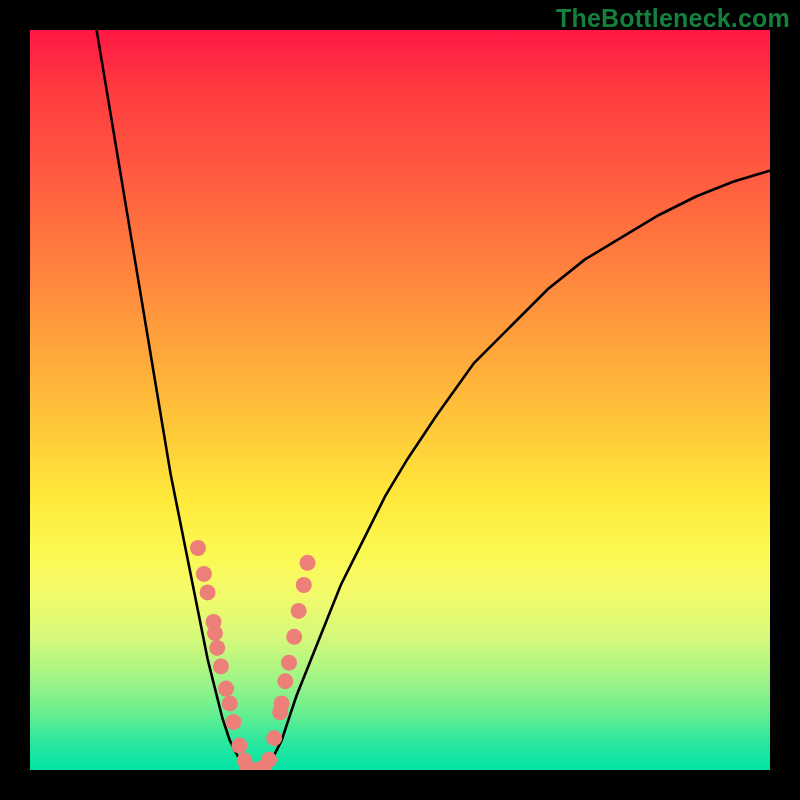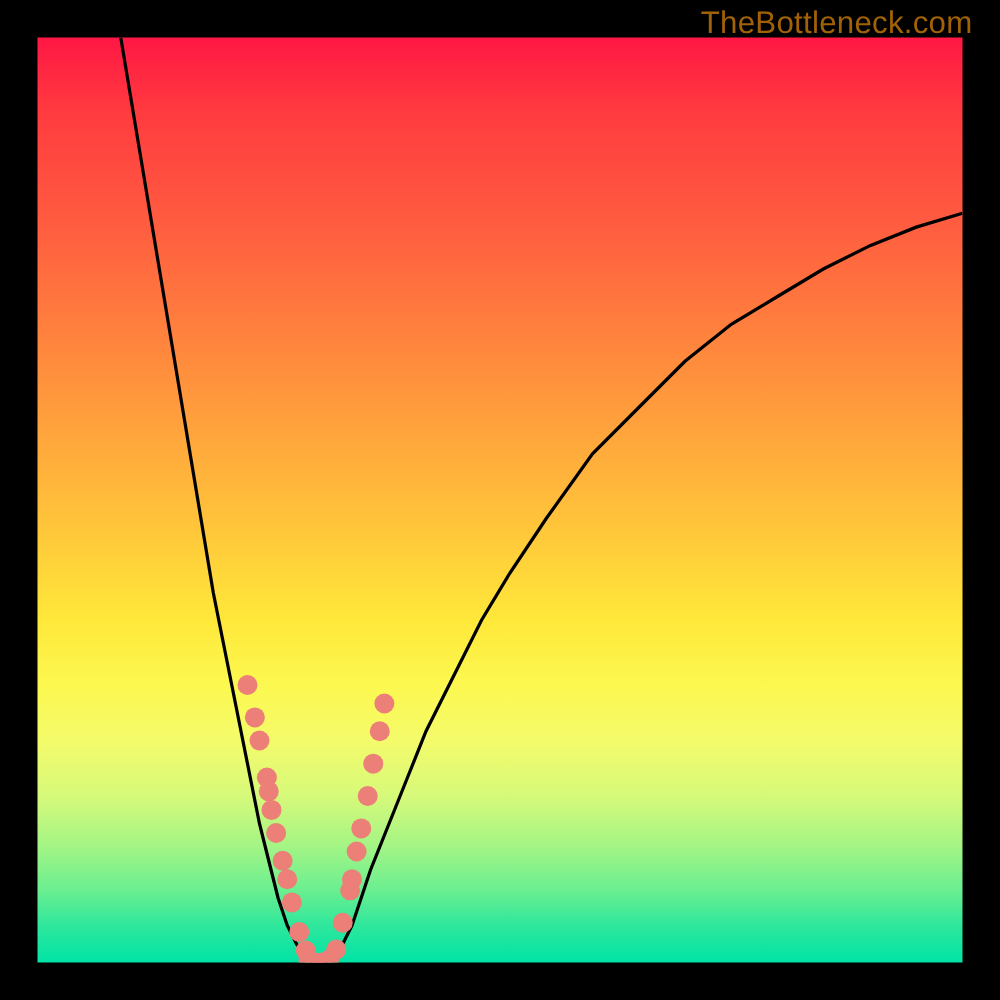--- a/index.html
+++ b/index.html
@@ -38,24 +38,24 @@
       #d6f97a 82%,
       #a8f584 87%,
       #6def90 92%,
       #2fe79c 96%,
       #00e3a6 100%
     );
   }
   .watermark {
     position: absolute;
     top: 4px;
-    right: 22px;
-    color: #a16207;
+    right: 10px;
+    color: #15803d;
     font-size: 25px;
-    font-weight: 400;
+    font-weight: 700;
     letter-spacing: 0.2px;
     user-select: none;
   }
   svg.curve {
     position: absolute;
     left: 0; top: 0;
     width: 740px;
     height: 740px;
   }
 </style>

